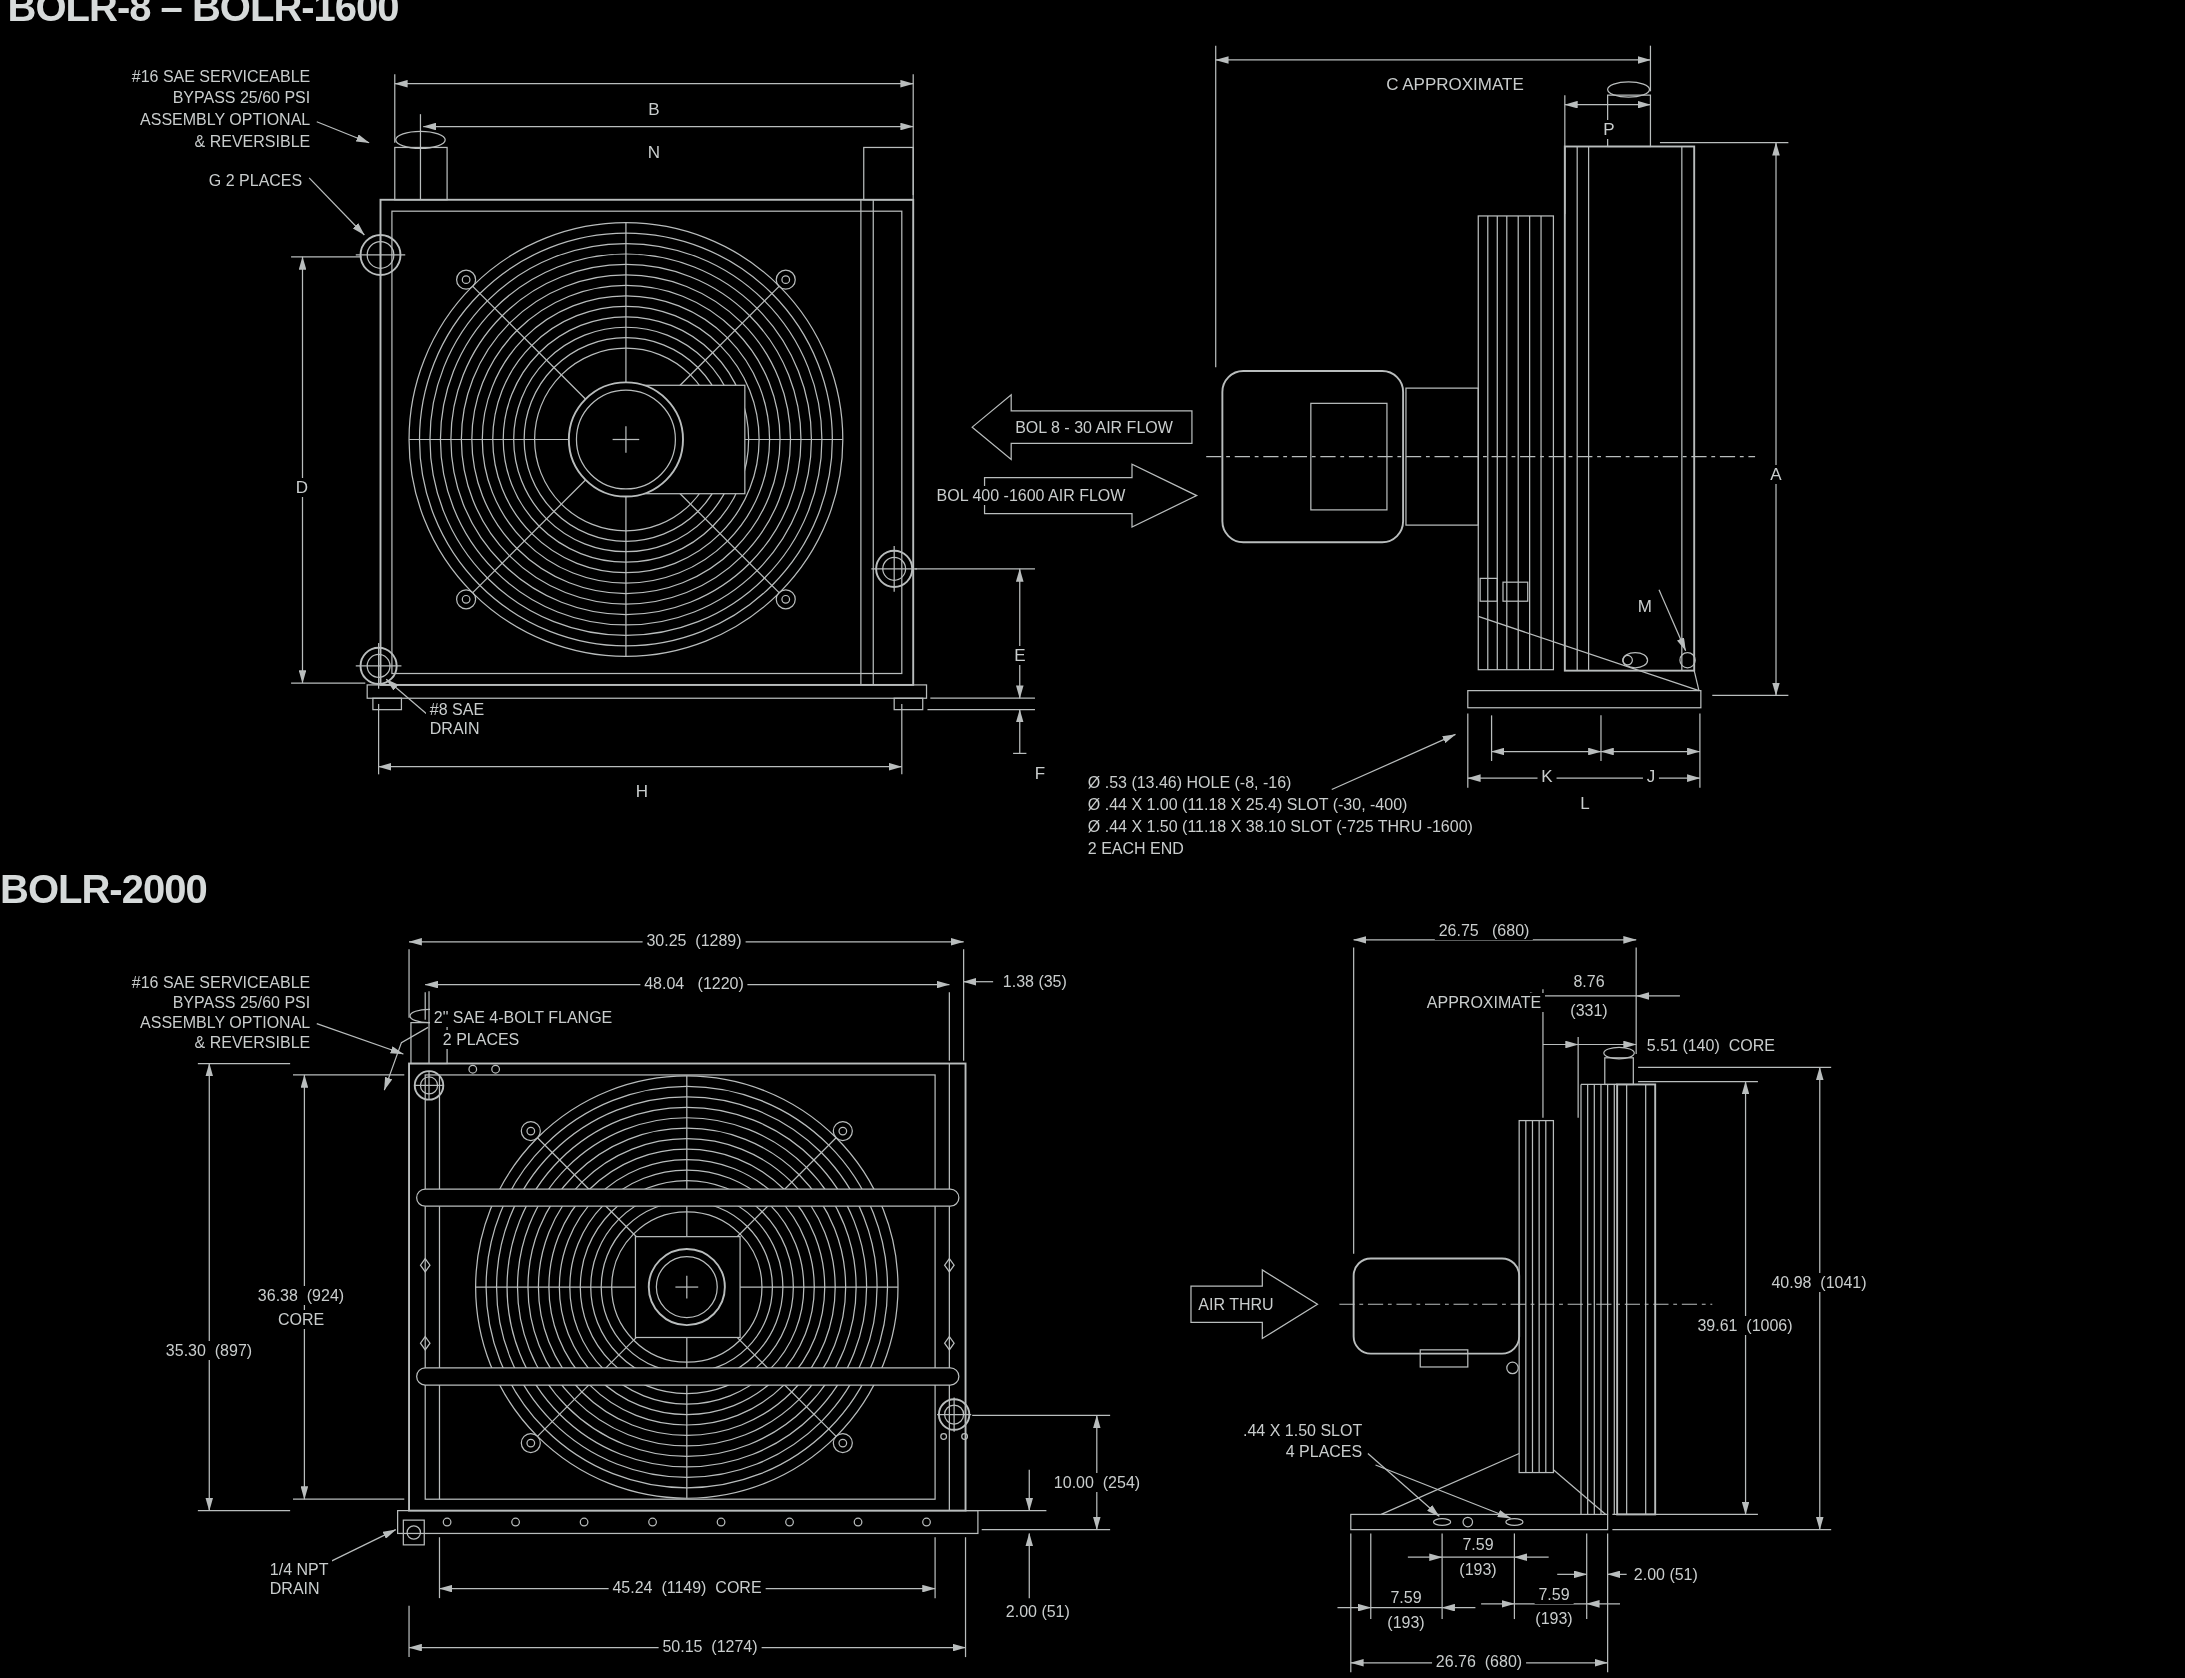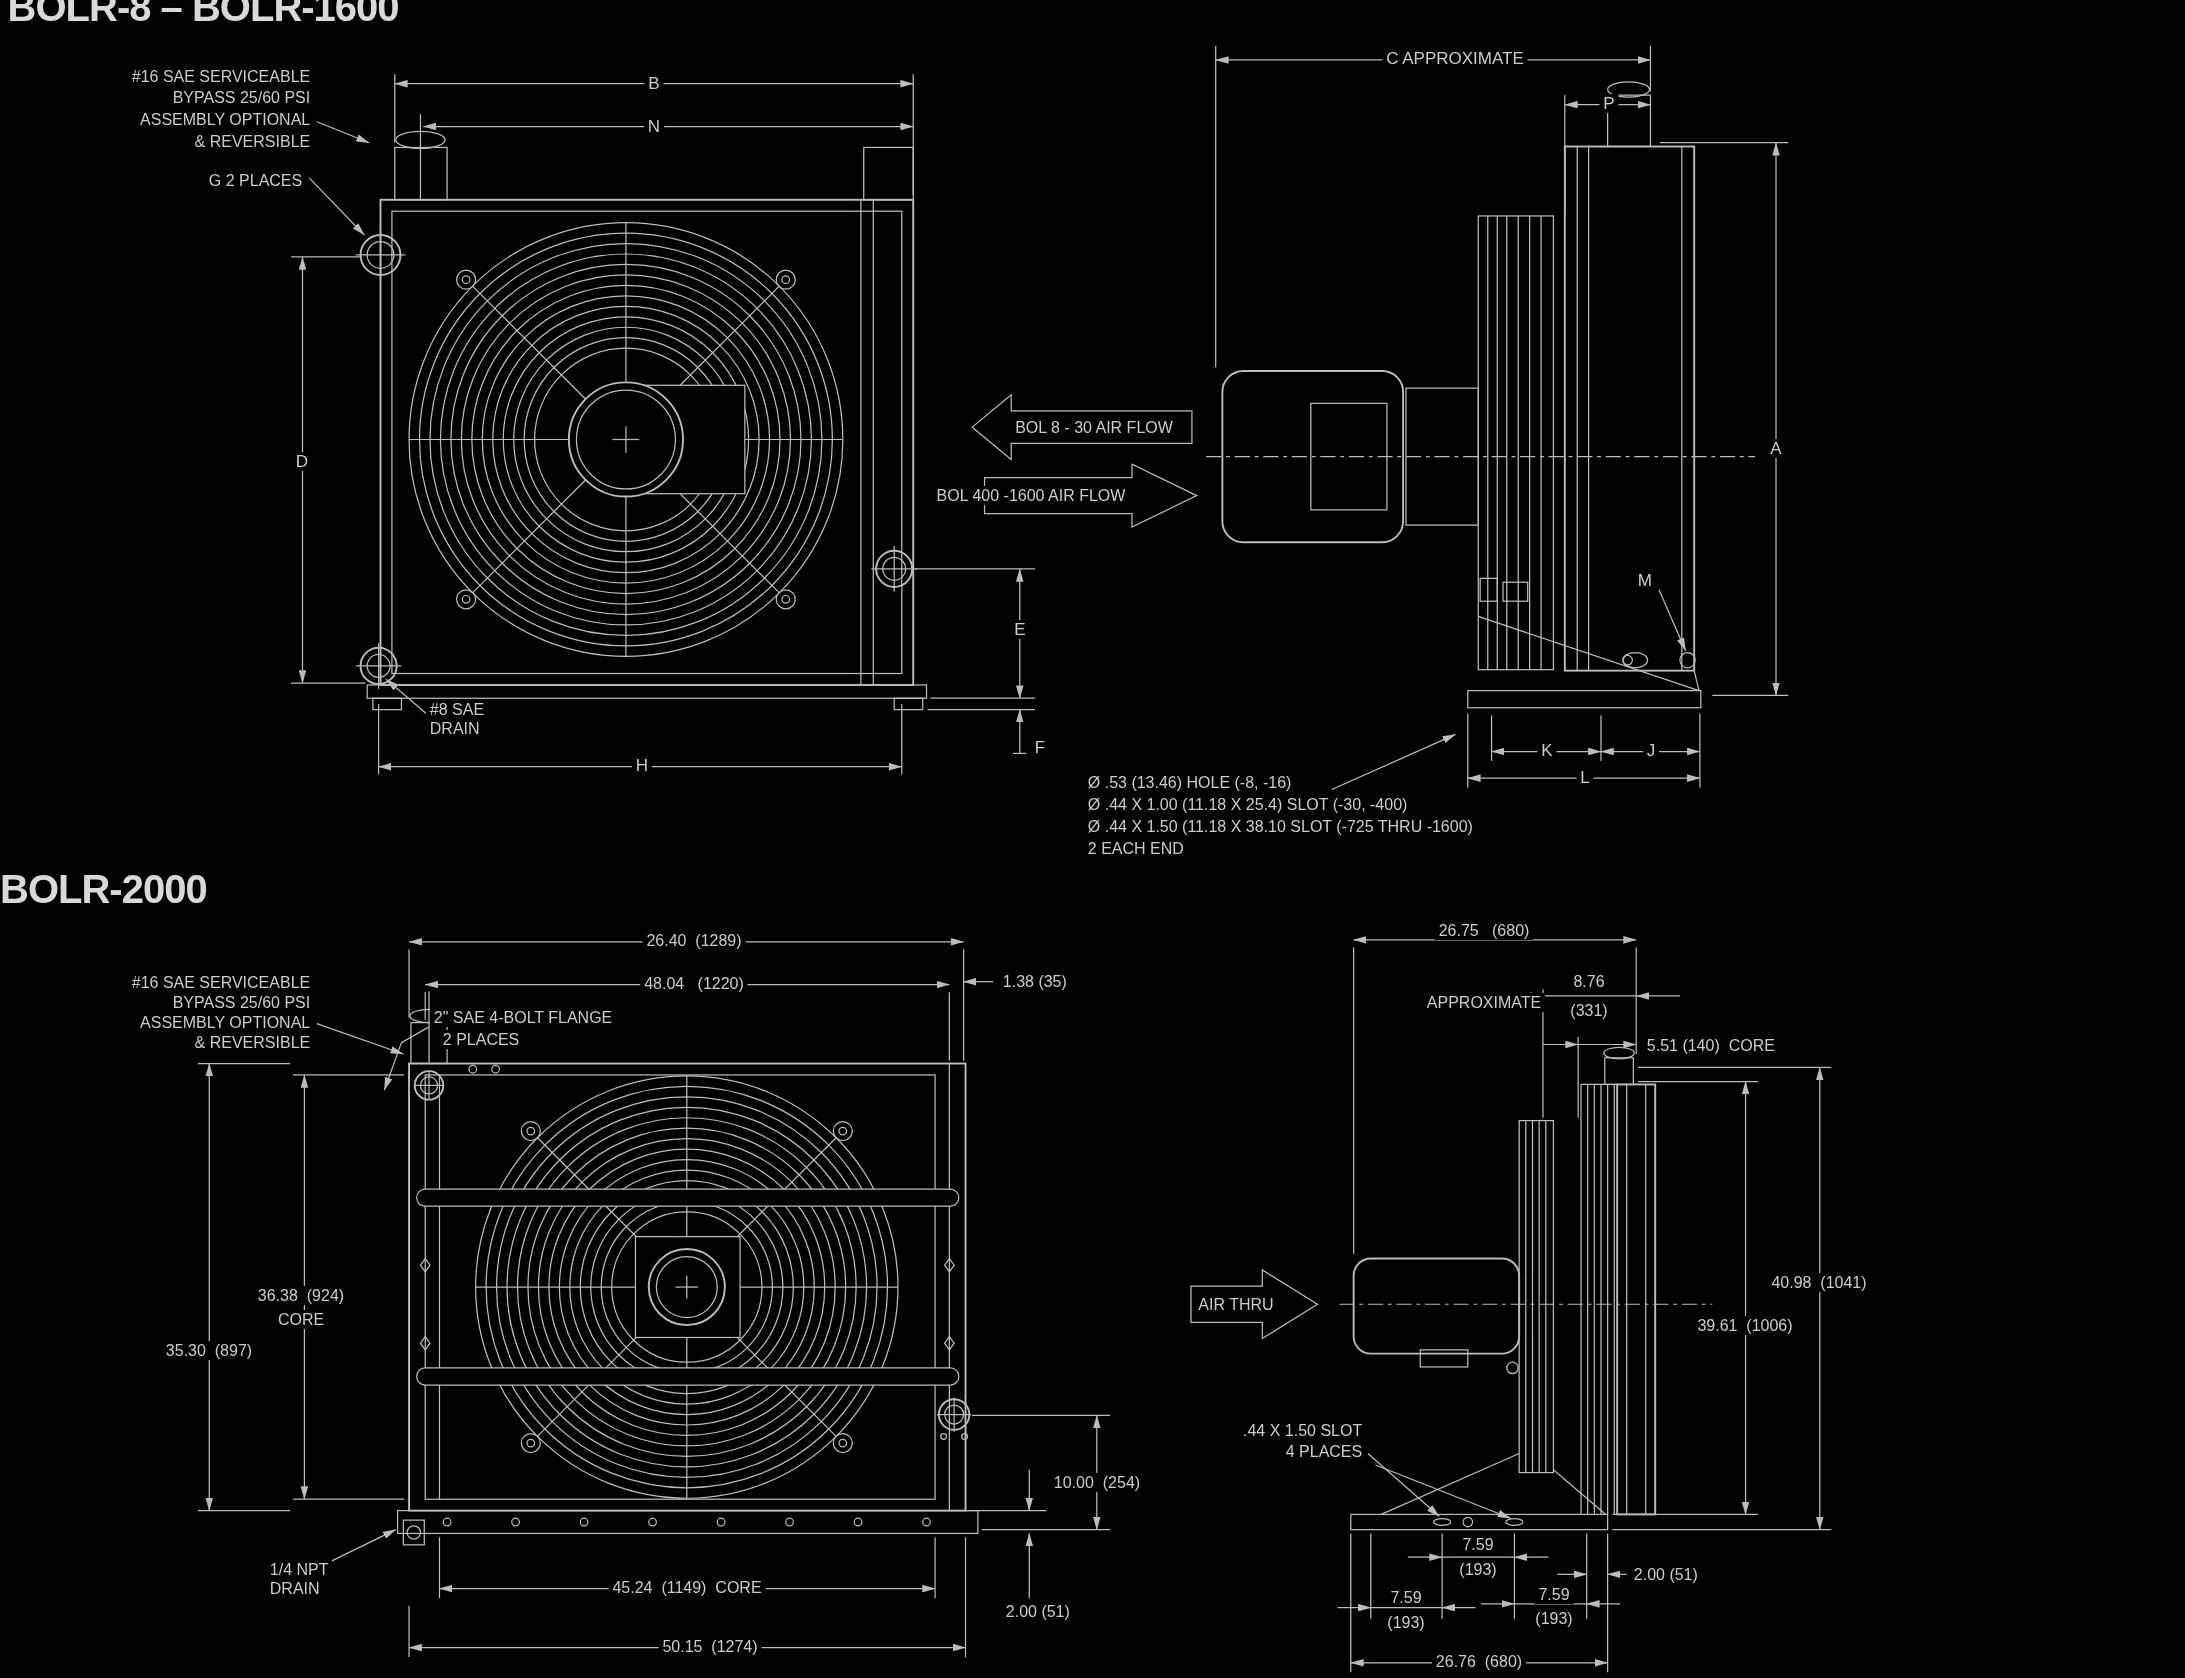--- a/index.html
+++ b/index.html
@@ -12,21 +12,21 @@
   #draw{position:absolute;left:0;top:0;}
   .dl{stroke:var(--line-color);stroke-width:1.3;fill:none;}
   .dk{stroke:var(--line-color);stroke-width:2;fill:none;}
   .fb{fill:#000;stroke:var(--line-color);stroke-width:2;}
   .fb1{fill:#000;stroke:var(--line-color);stroke-width:1.3;}
   .cl{stroke:var(--line-color);stroke-width:1.1;fill:none;stroke-dasharray:16 5 4 5;}
   .lbl{position:absolute;color:var(--text-color);font-size:16px;line-height:19px;
     white-space:pre;background:var(--background);padding:0 3.8px;}
   .c{transform:translateX(-50%);}
   .r{transform:translateX(-100%);}
-  .dim{font-size:17px;}
+  .dim{font-size:17px;margin-top:26px;}
   .big{font-size:40px;font-weight:bold;color:var(--title-color);letter-spacing:-1px;background:none;padding:0;}
   .brand{position:absolute;color:var(--brand-color);font-size:28.5px;font-weight:bold;letter-spacing:2.9px;
     transform:rotate(-90deg);transform-origin:0 0;white-space:pre;}
   .corner{position:absolute;background:var(--corner-color);}
 </style>
 </head>
 <body>
 
 <div id="screen">
 
@@ -396,21 +396,21 @@
 
 <div class="lbl big" style="left:0px;top:880px">BOLR-2000</div>
 
 <div class="lbl r" style="left:314px;top:973px">#16 SAE SERVICEABLE</div>
 <div class="lbl r" style="left:314px;top:993px">BYPASS 25/60 PSI</div>
 <div class="lbl r" style="left:314px;top:1013px">ASSEMBLY OPTIONAL</div>
 <div class="lbl r" style="left:314px;top:1033px">&amp; REVERSIBLE</div>
 <div class="lbl" style="left:430px;top:1008px">2" SAE 4-BOLT FLANGE</div>
 <div class="lbl" style="left:439px;top:1030px">2 PLACES</div>
 
-<div class="lbl c" style="left:694px;top:931px">26.40  (1289)</div>
+<div class="lbl c" style="left:694px;top:931px">30.25  (1289)</div>
 <div class="lbl c" style="left:694px;top:974px">48.04   (1220)</div>
 <div class="lbl" style="left:999px;top:972px">1.38 (35)</div>
 <div class="lbl c" style="left:301px;top:1286px">36.38  (924)</div>
 <div class="lbl c" style="left:301px;top:1310px">CORE</div>
 <div class="lbl c" style="left:209px;top:1341px">35.30  (897)</div>
 <div class="lbl c" style="left:1097px;top:1473px">10.00  (254)</div>
 <div class="lbl" style="left:1002px;top:1602px">2.00 (51)</div>
 <div class="lbl c" style="left:687px;top:1578px">45.24  (1149)  CORE</div>
 <div class="lbl c" style="left:710px;top:1637px">50.15  (1274)</div>
 <div class="lbl" style="left:266px;top:1560px">1/4 NPT</div>

